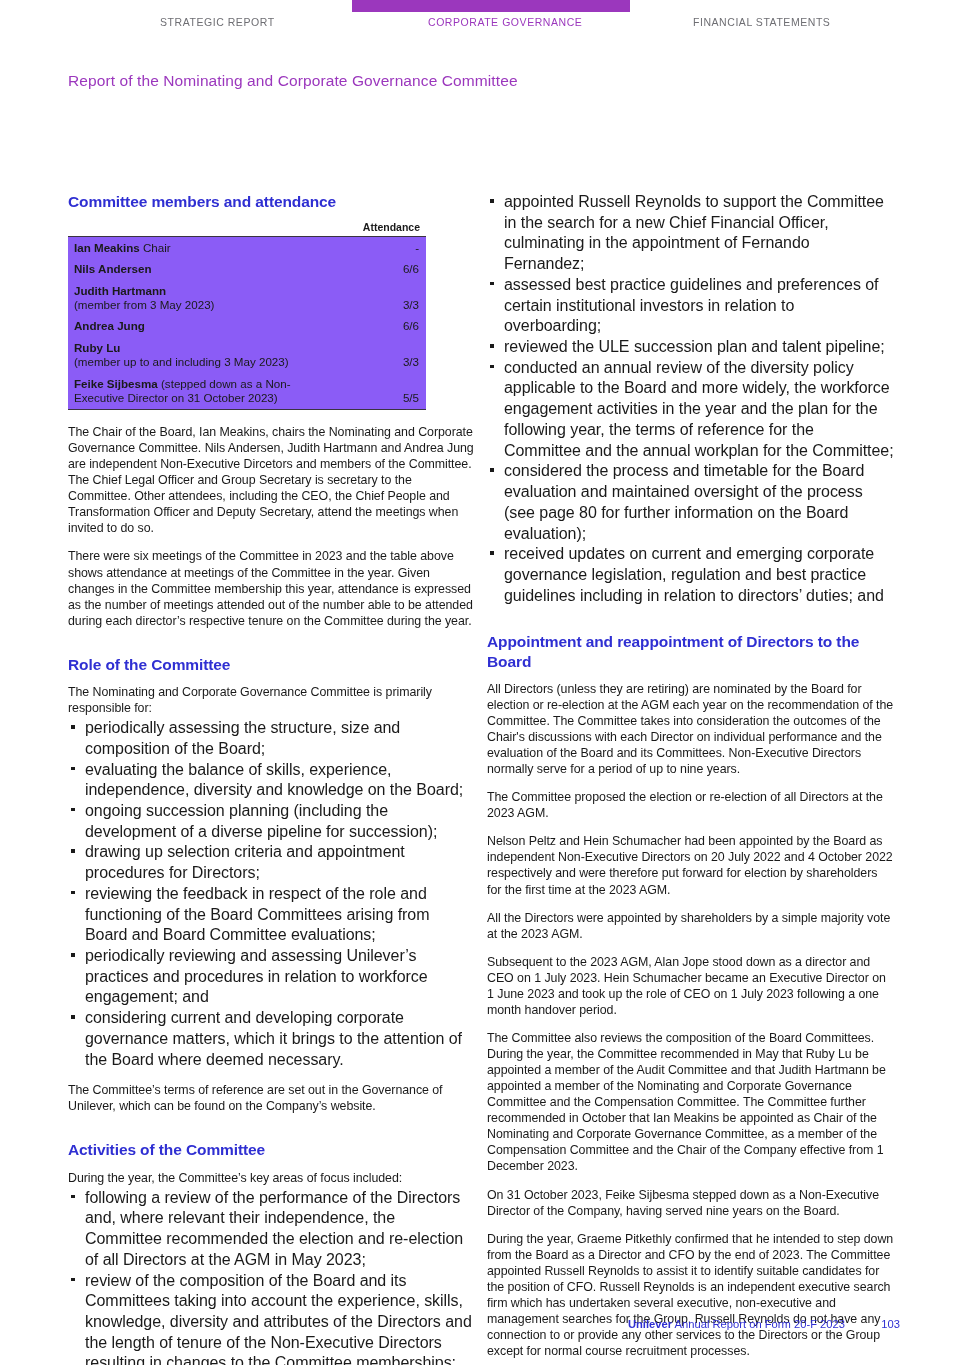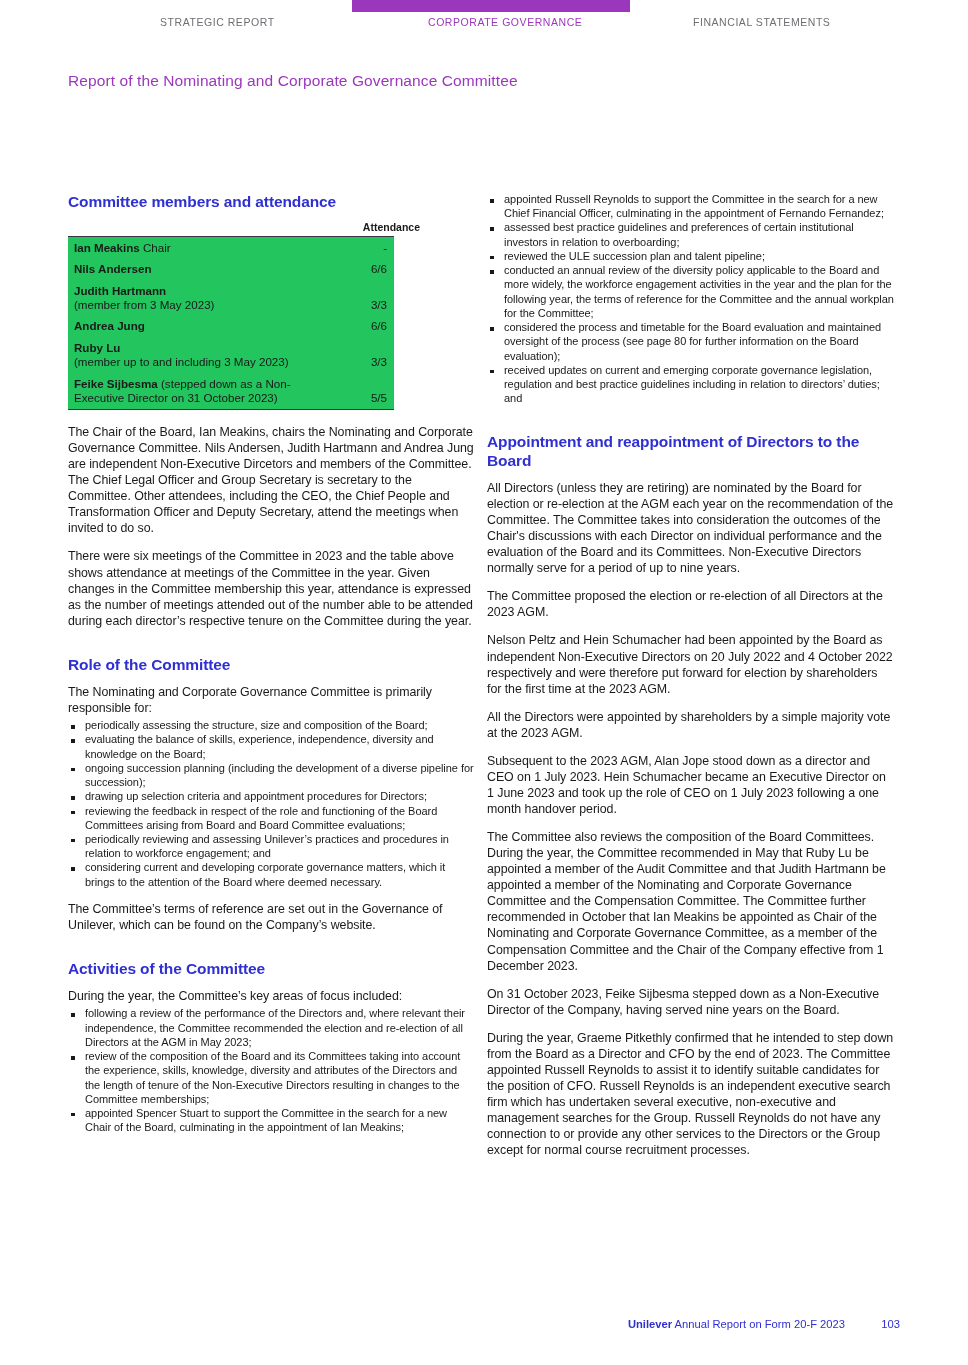--- a/index.html
+++ b/index.html
@@ -89,21 +89,21 @@
   }
   p.body-text.tight { margin-bottom: 2px; }
 
   ul.bullets {
     margin: 0 0 12px 0;
     padding: 0;
     list-style: none;
   }
   ul.bullets li {
     position: relative;
-    font-size: 11px;
+    font-size: 16px;
     line-height: 1.295;
     padding-left: 17px;
     margin-bottom: 0px;
     color: #1a1a1a;
     letter-spacing: -0.05px;
   }
   ul.bullets li::before {
     content: "";
     position: absolute;
     left: 3px;
@@ -116,23 +116,23 @@
   
   .table-wrap { margin: 0 0 14px 0; width: 358px; }
   .table-head-row {
     text-align: right;
     font-size: 10.5px;
     font-weight: bold;
     padding: 0 6px 3px 0;
     color: #1a1a1a;
   }
   table.attendance {
-    width: 326px;
+    width: 358px;
     border-collapse: collapse;
-    background: #22c55e;
+    background: #8b5cf6;
     border-top: 1.3px solid #3a3340;
     border-bottom: 1.3px solid #3a3340;
   }
   table.attendance td {
     vertical-align: bottom;
     font-size: 11.6px;
     line-height: 1.245;
     padding: 3.5px 0 3.5px 6px;
     color: #1a1a1a;
   }

